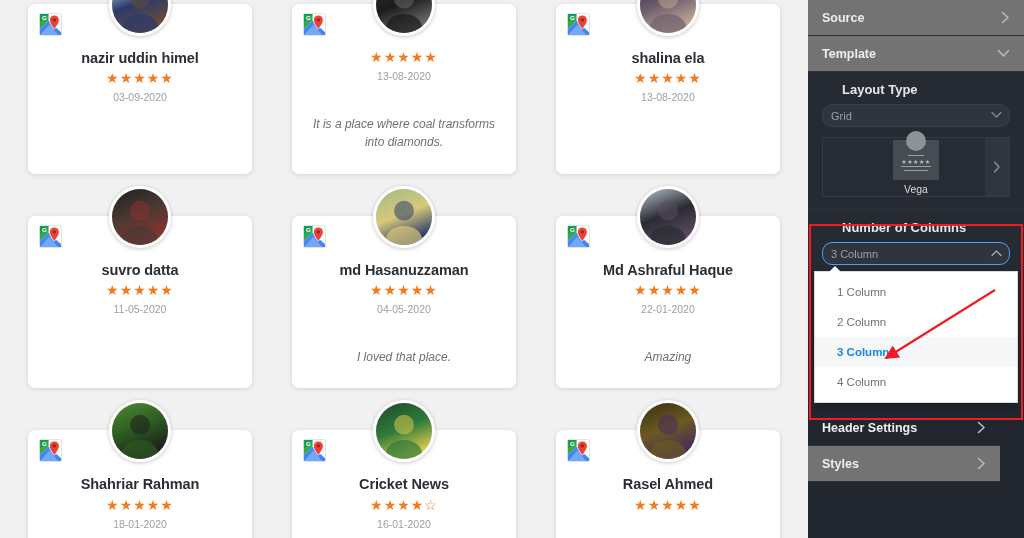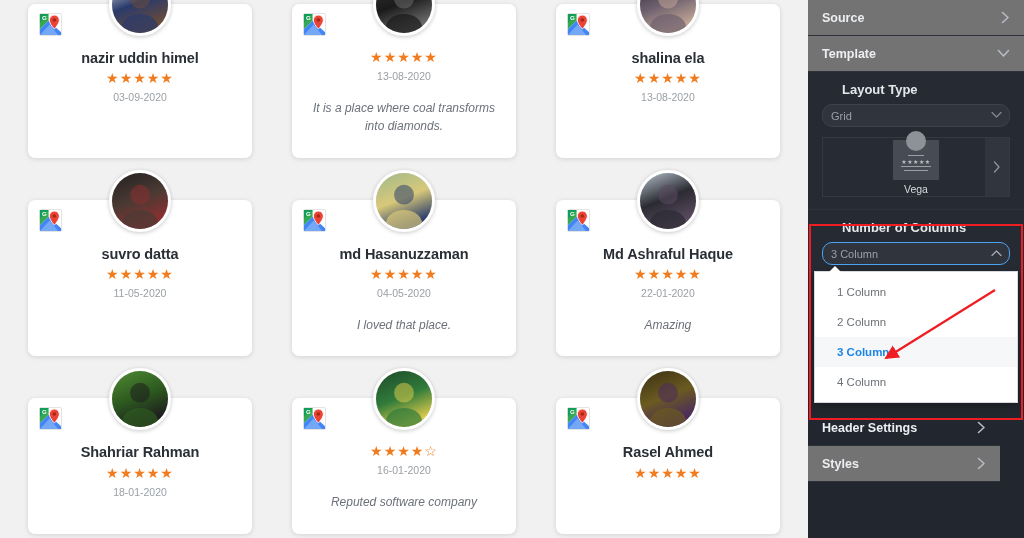--- a/index.html
+++ b/index.html
@@ -86,21 +86,21 @@
     margin-bottom: 6px;
     white-space: nowrap;
   }
   .star-off { color: #f07c1f; }
   .cdate {
     font-size: 10.5px;
     color: #9aa0a6;
     line-height: 1.2;
   }
   .ctext {
-    margin-top: 16px;
+    margin-top: 32px;
     font-size: 12px;
     font-style: italic;
     color: #6b7179;
     line-height: 1.55;
   }
 
   
   #sidebar {
     position: relative;
     width: 216px;
@@ -552,20 +552,21 @@
                 <rect x="0.5" y="0.5" width="23" height="23" rx="1.5" fill="#ffffff" stroke="#e2e2e2" stroke-width="1"></rect>
                 <path d="M1 1 h9 v7 l-9 9 z" fill="#34a853"></path>
                 <path d="M1 23 V17 L10 8 L23 20 v3 z" fill="#4285f4"></path>
                 <path d="M1 23 L11 12 L20 23 z" fill="#74a7f5"></path>
                 <path d="M1 1 h9 L1 10 z" fill="#0f9d58"></path>
                 <text x="3" y="7.4" font-size="6.4" font-family="Liberation Sans, sans-serif" font-weight="bold" fill="#ffffff">G</text>
                 <path d="M16 2.2 c2.9 0 5.2 2.3 5.2 5.2 c0 3.9 -5.2 9.4 -5.2 9.4 s-5.2 -5.5 -5.2 -9.4 c0 -2.9 2.3 -5.2 5.2 -5.2 z" fill="#ea4335" stroke="#ffffff" stroke-width="0.9"></path>
                 <circle cx="16" cy="7.3" r="1.85" fill="#a52714"></circle>
               </svg>
             </span>
+            <div class="cname">Cricket News</div>
             <div class="stars">★★★★<span class="star-off">☆</span></div>
             <div class="cdate">16-01-2020</div>
             <div class="ctext">Reputed software company</div>
           </div>
         </div>
         <div class="cardwrap">
           <div class="card">
             <div class="avatar">
               <svg class="ph" viewBox="0 0 62 62" preserveAspectRatio="none">
                 <defs>

